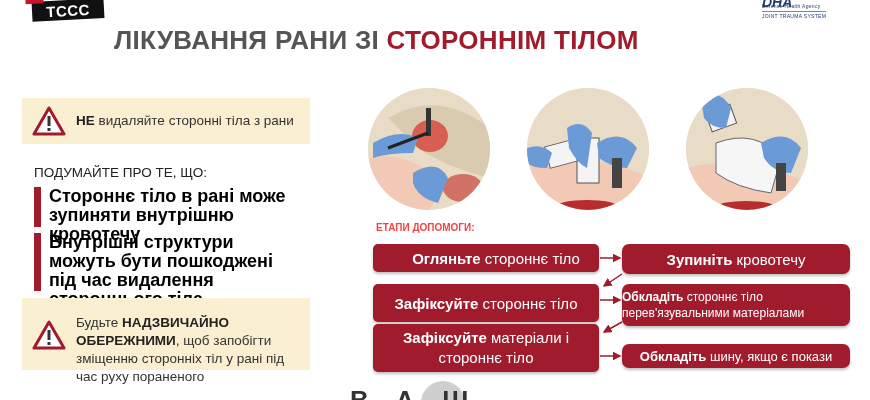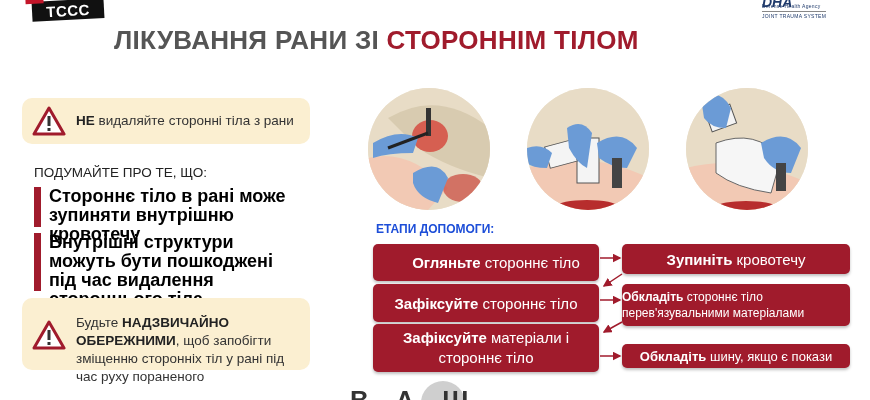--- a/index.html
+++ b/index.html
@@ -12,46 +12,46 @@
 
   .title { position: absolute; left: 114px; top: 8px; font-size: 26px; font-weight: 700; white-space: nowrap; letter-spacing: 0.3px; margin-top: 17px; }
   .title .t1 { color: #555555; }
   .title .t2 { color: #a01b2c; }
 
   .dha-logo { position: absolute; left: 762px; top: 0; width: 100px; height: 18px; }
   .dha-logo .top { position: absolute; left: 0; top: -6px; font-size: 14px; font-weight: 900; font-style: italic; color: #1f3a6b; }
   .dha-logo .l1 { position: absolute; left: 0; top: 3px; font-size: 5px; color: #1f3a6b; letter-spacing: 0.3px; }
   .dha-logo .l2 { position: absolute; left: 0; top: 11px; font-size: 5px; color: #1f3a6b; letter-spacing: 0.3px; border-top: 1px solid #888; padding-top: 1px; }
 
-  .warn-box { position: absolute; left: 22px; background: #fbefd1; border-radius: 10px; display: flex; align-items: flex-start; }
+  .warn-box { position: absolute; left: 22px; background: #fbefd1; border-radius: 0; display: flex; align-items: flex-start; }
   .warn-1 { top: 98px; width: 288px; height: 46px; align-items: center; }
   .warn-2 { top: 298px; width: 288px; height: 72px; padding-top: 16px; }
   .warn-icon { width: 34px; height: 30px; margin-left: 10px; margin-right: 10px; flex-shrink: 0; }
   .warn-2 .warn-icon { margin-top: 6px; }
   .warn-text { font-size: 13.5px; color: #333; line-height: 18px; }
   .warn-text b { font-weight: 700; color: #222; }
 
   .consider-title { position: absolute; left: 34px; top: 165px; font-size: 13.5px; color: #222; }
   .bullet { position: absolute; left: 34px; display: flex; }
   .bullet .bar { width: 7px; background: #a01b2c; margin-right: 8px; flex-shrink: 0; }
   .bullet .txt { font-size: 18px; line-height: 19px; color: #000000; font-weight: bold; }
   .b1 { top: 187px; height: 40px; }
   .b2 { top: 233px; height: 58px; }
 
   .img-circle { position: absolute; top: 88px; width: 122px; height: 122px; border-radius: 50%; overflow: hidden; background: #efe6d6; }
   .c1 { left: 368px; } .c2 { left: 527px; } .c3 { left: 686px; }
 
-  .steps-title { position: absolute; left: 376px; top: 222px; font-size: 12px; font-weight: 700; color: #1d4ed8; }
+  .steps-title { position: absolute; left: 376px; top: 222px; font-size: 10px; font-weight: 700; color: #ef4444; }
   .step { position: absolute; background: #a01b2c; color: #fff; border-radius: 5px; display: flex; align-items: center; justify-content: center; text-align: center; box-shadow: 0 2px 3px rgba(0,0,0,0.25); }
   .step b { font-weight: 700; }
   .s-left { left: 373px; width: 226px; font-size: 15px; }
-  .sl1 { top: 244px; height: 37px; padding-left: 20px; }
+  .sl1 { top: 244px; height: 28px; padding-left: 20px; }
   .sl2 { top: 284px; height: 38px; }
   .sl3 { top: 324px; height: 48px; line-height: 20px; }
-  .s-right { left: 622px; width: 228px; }
+  .s-right { left: 622px; width: 228px; border-radius: 7px; }
   .sr1 { top: 244px; height: 30px; font-size: 15px; }
   .sr2 { top: 284px; height: 42px; font-size: 12px; text-align: left; justify-content: flex-start; line-height: 16px; }
   .sr3 { top: 344px; height: 24px; font-size: 13px; }
 
   .arrows { position: absolute; left: 0; top: 0; width: 870px; height: 400px; pointer-events: none; }
 
   .bottom-deco { position: absolute; left: 350px; top: 385px; font-size: 26px; font-weight: 700; color: #333; letter-spacing: 28px; }
   .bottom-circle { position: absolute; left: 421px; top: 381px; width: 44px; height: 44px; border-radius: 50%; background: #cfcfcf; }
 </style>
 </head>

